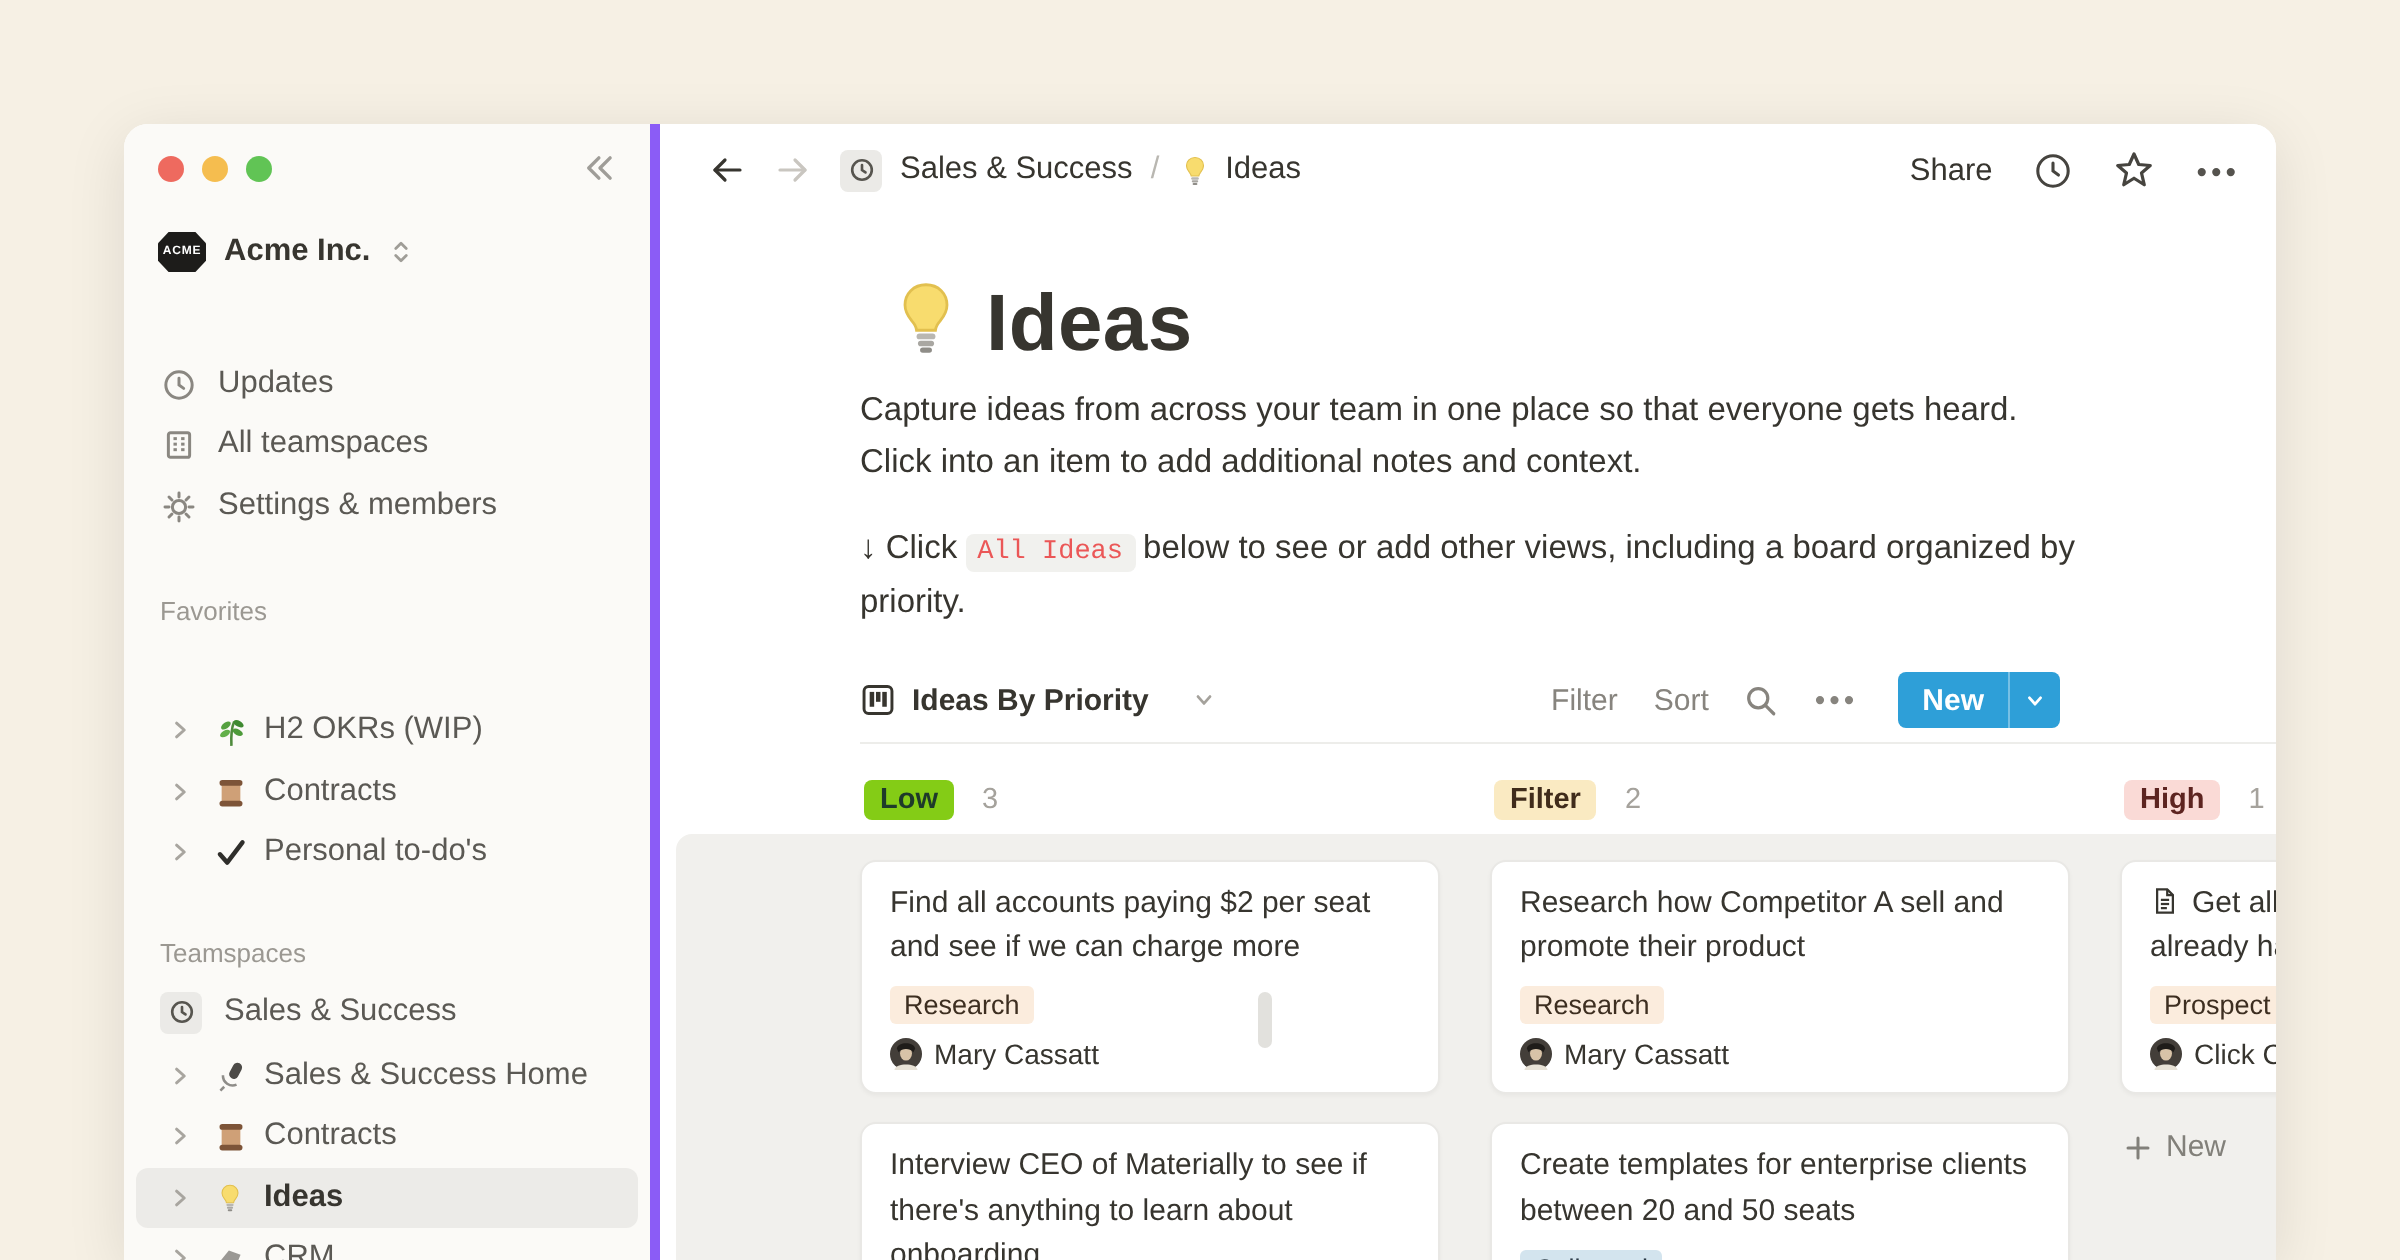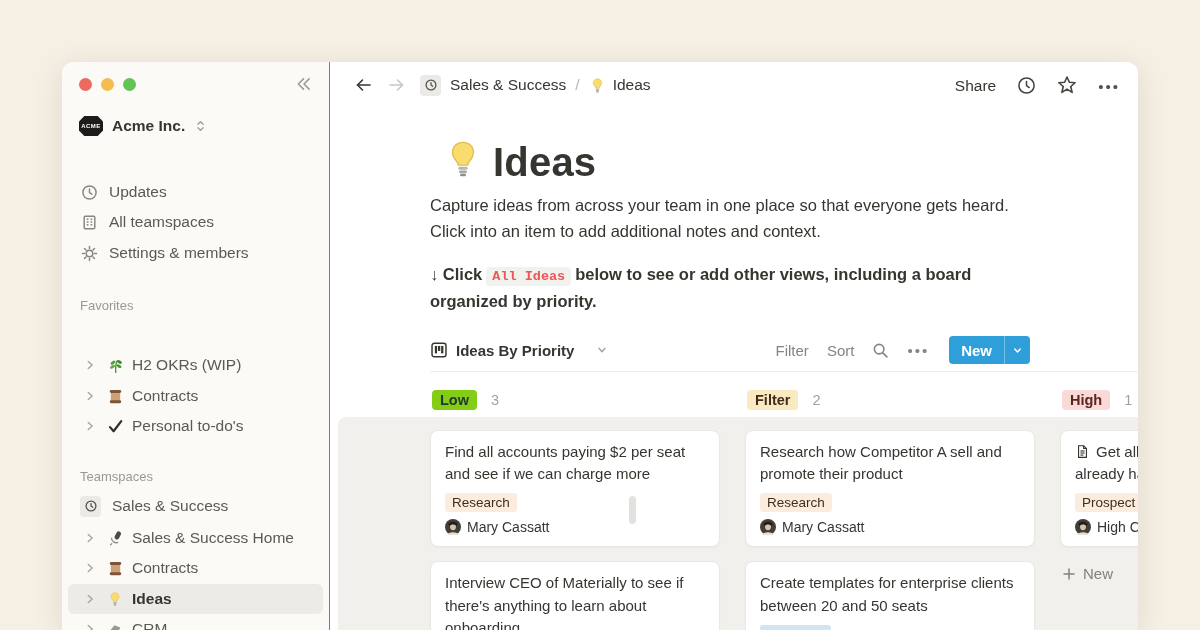--- a/index.html
+++ b/index.html
@@ -13,21 +13,21 @@
   .window {
     position:absolute; left:62px; top:62px; width:1076px; height:568px;
     background:#ffffff; border-radius:12px 12px 0 0;
     box-shadow:0 6px 30px rgba(0,0,0,.10);
     display:flex; overflow:hidden;
   }
 
   
   .sidebar {
     position:relative; width:268px; flex:0 0 268px;
-    background:#fbfaf7; border-right:1px solid #8b5cf6; height:100%;
+    background:#fbfaf7; border-right:5px solid #8b5cf6; height:100%;
   }
   .traffic { position:absolute; top:16px; left:17px; display:flex; gap:9px; }
   .dot { width:13px; height:13px; border-radius:50%; }
   .dot.red{ background:#ee6a5f; } .dot.yellow{ background:#f5bd4f; } .dot.green{ background:#61c455; }
   .collapse { position:absolute; top:13px; right:16px; color:#9f9d98; }
   .ws-row { position:absolute; top:50px; left:17px; height:28px; display:flex; align-items:center; gap:9px; }
   .acme-logo {
     width:24px; height:20px; background:#1d1c1a; color:#fff;
     clip-path:polygon(22% 0,78% 0,100% 28%,100% 72%,78% 100%,22% 100%,0 72%,0 28%);
     font-size:6px; font-weight:bold; letter-spacing:.4px;
@@ -59,21 +59,21 @@
   .crumb-badge { margin-right:9px; }
   .crumb-sep { color:#b9b7b1; margin:0 9px; }
   .crumb-emoji { margin-right:7px; display:flex; }
   .topbar-right { margin-left:auto; display:flex; align-items:flex-end; gap:21px; color:#46443f; }
   .share { font-size:15.5px; color:#37352f; }
   .dots3 { font-size:15px; letter-spacing:2px; color:#55534e; }
 
   .page-emoji { position:absolute; left:112px; top:74px; }
   .page-title { position:absolute; left:163px; top:78px; font-size:40px; font-weight:700; color:#37352f; letter-spacing:.2px; }
   .description { position:absolute; left:100px; top:131px; width:618px; font-size:16.5px; line-height:1.55; color:#37352f; }
-  .callout { position:absolute; left:100px; top:199px; width:614px; font-size:16.5px; line-height:1.65; color:#37352f;font-weight:bold; }
+  .callout { position:absolute; left:100px; top:199px; width:614px; font-size:16.5px; line-height:1.65; color:#37352f; }
   .code-pill {
     font-family:"Liberation Mono","DejaVu Sans Mono",monospace;
     font-size:13.5px; color:#eb5757; background:#f1f1ee; border-radius:4px;
     padding:2px 6px; margin:0 4px;
   }
 
   .view-toolbar { position:absolute; left:100px; top:272px; width:600px; height:32px; display:flex; align-items:center; }
   .view-name { font-size:15px; font-weight:700; color:#37352f; margin:0 22px 0 8px; }
   .tb-right { margin-left:auto; display:flex; align-items:center; gap:18px; color:#87847e; font-size:15px; }
   .new-btn { display:flex; align-items:stretch; height:28px; border-radius:4px; overflow:hidden; background:#2e9fd8; color:#fff; font-weight:600; font-size:15px; margin-left:2px; }
@@ -470,21 +470,21 @@
         <span class="tag orange">Prospect</span>
         <div class="person">
           <span>
               <svg width="16" height="16" viewBox="0 0 16 16">
                 <circle cx="8" cy="8" r="8" fill="#433e39"></circle>
                 <ellipse cx="8" cy="7.6" rx="3" ry="3.7" fill="#d8c3a8"></ellipse>
                 <path d="M3.4 5.2c.8-3.4 8.4-3.4 9.2 0l-.9 1.9c-2-2.2-5.4-2.2-7.4 0z" fill="#1f1c19"></path>
                 <path d="M2.2 16c.6-3.6 11-3.6 11.6 0z" fill="#e8e2d6"></path>
               </svg>
             </span>
-          <span>High C</span>
+          <span>Click C</span>
         </div>
       </div>
       <div class="new-card">
         <span>
             <svg width="14" height="14" viewBox="0 0 14 14" stroke="currentColor" stroke-width="1.5" stroke-linecap="round">
               <line x1="7" y1="2" x2="7" y2="12"></line>
               <line x1="2" y1="7" x2="12" y2="7"></line>
             </svg>
           </span>
         <span>New</span>

